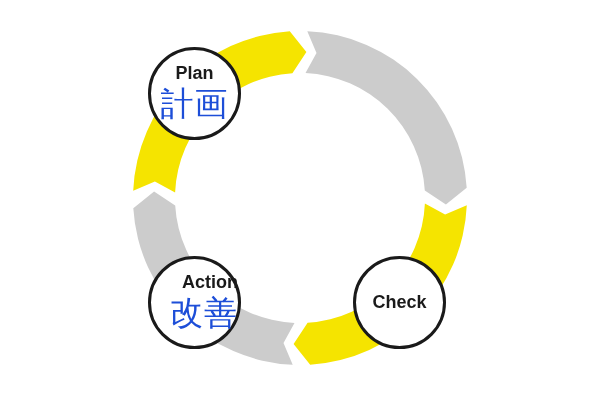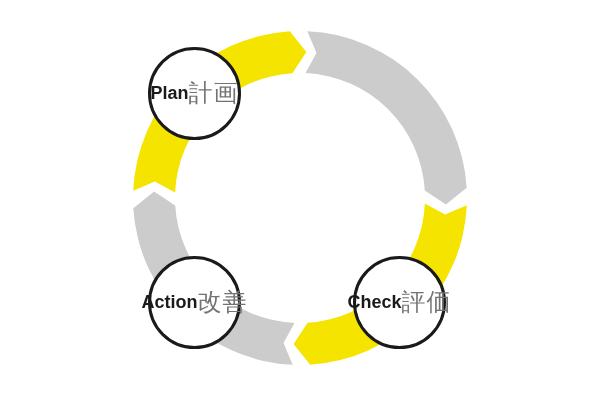--- a/index.html
+++ b/index.html
@@ -24,39 +24,40 @@
   }
   .node {
     position: absolute;
     width: 93px;
     height: 93px;
     box-sizing: border-box;
     background: #ffffff;
     border: 3px solid #1a1a1a;
     border-radius: 50%;
     display: flex;
+    flex-direction: column;
     align-items: center;
     justify-content: center;
   }
   .node-plan   { left: 148px; top: 47px;  }
   .node-do     { left: 359px; top: 47px;  }
   .node-check  { left: 353px; top: 256px; }
-  .node-action { left: 148px; top: 256px; }
+  .node-action { left: 148px; top: 256px; align-items: flex-end; }
   .label-en {
     font-size: 18px;
     font-weight: 700;
     line-height: 1.1;
     color: #1a1a1a;
     white-space: nowrap;
   }
   .label-ja {
-    font-size: 24px;
+    font-size: 33px;
     font-weight: 500;
     line-height: 1.2;
-    color: #737373;
+    color: #1d4ed8;
     letter-spacing: 1px;
     white-space: nowrap;
   }
 </style>
 </head>
 <body>
 
 <div class="stage">
 
   <svg class="ring-svg" viewBox="0 0 600 400" xmlns="http://www.w3.org/2000/svg">
@@ -91,21 +92,20 @@
   </svg>
 
   <div class="node node-plan">
     <span class="label-en">Plan</span>
     <span class="label-ja">計画</span>
   </div>
 
 
   <div class="node node-check">
     <span class="label-en">Check</span>
-    <span class="label-ja">評価</span>
   </div>
 
   <div class="node node-action">
     <span class="label-en">Action</span>
     <span class="label-ja">改善</span>
   </div>
 
 </div>
 
 </body></html>

